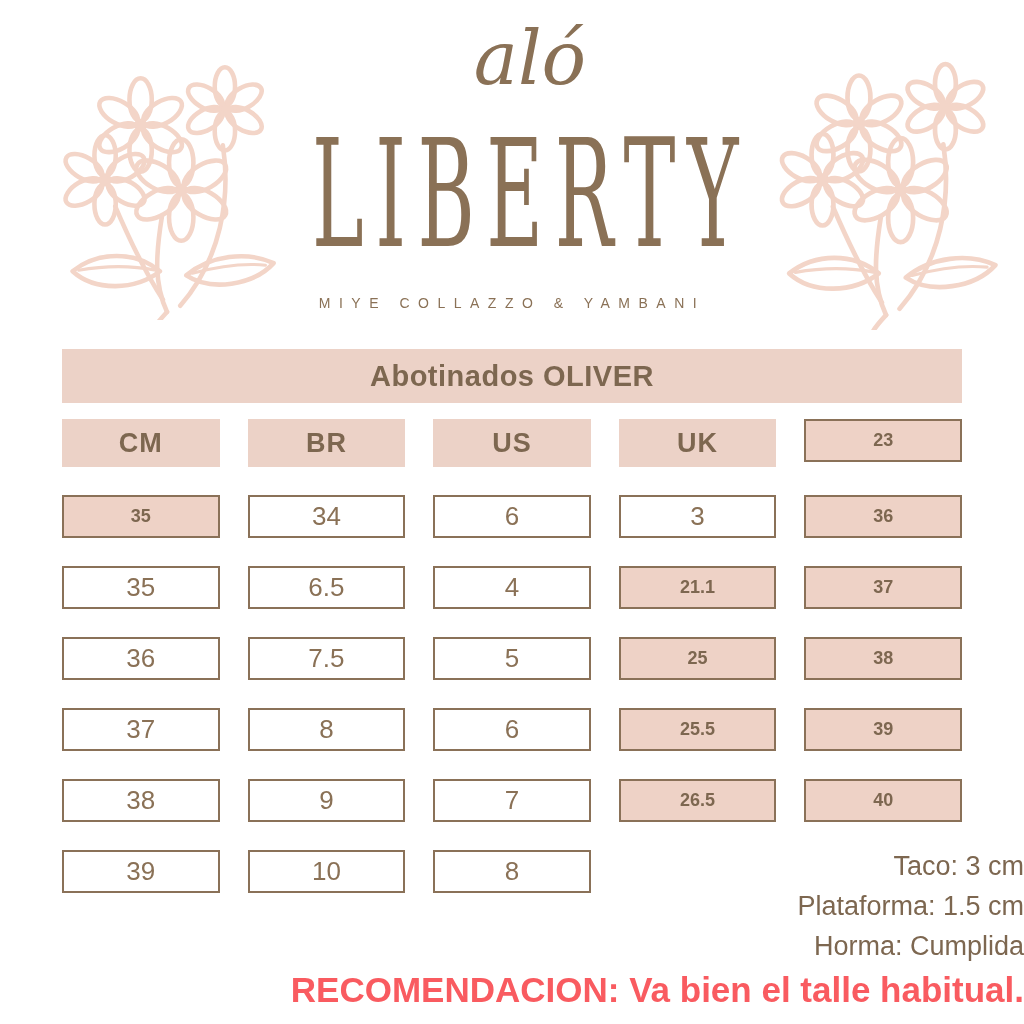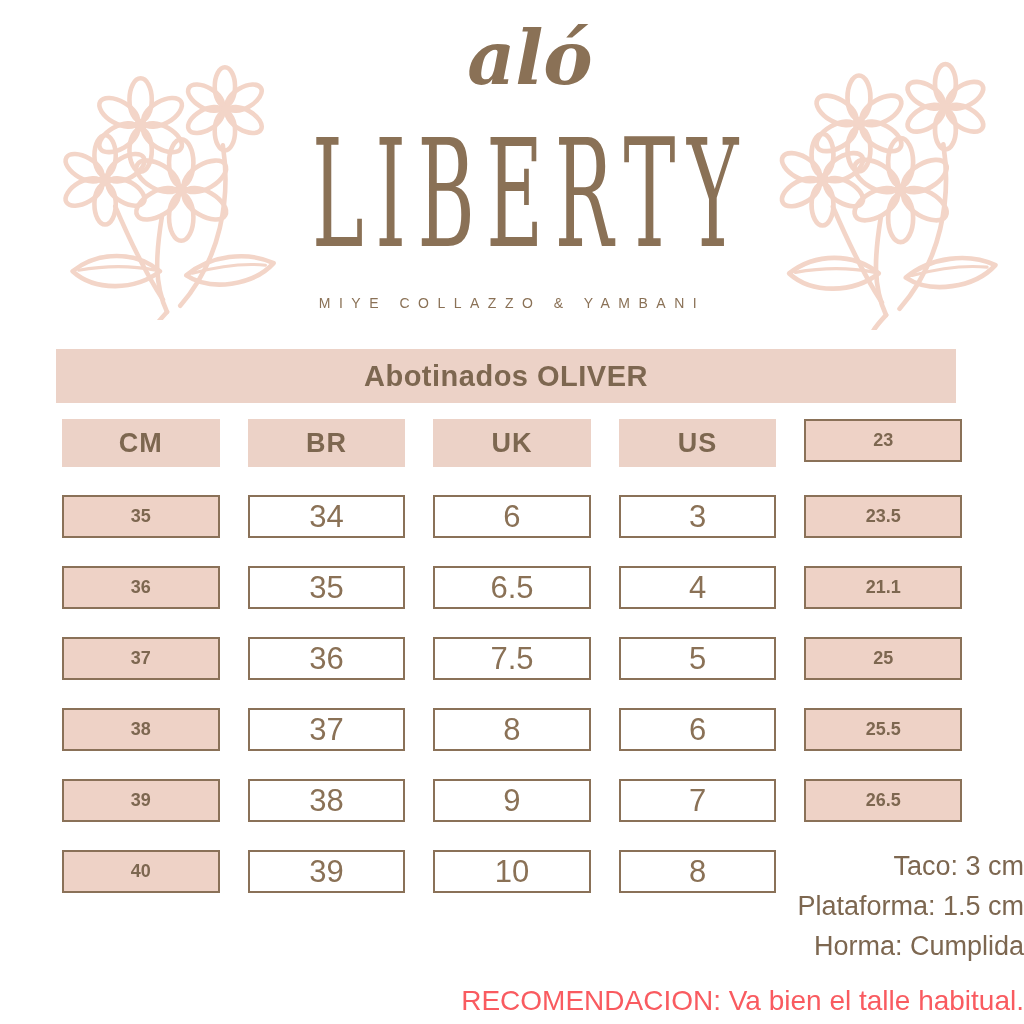--- a/index.html
+++ b/index.html
@@ -19,41 +19,41 @@
   }
   .page{position:relative;width:1024px;height:1024px;background:#fff;overflow:hidden;}
 
   
   .flower{position:absolute;}
   .flower-left{left:44px;top:56px;width:244px;height:264px;}
   .flower-right{left:760px;top:46px;width:250px;height:284px;}
 
   .logo-script{
     position:absolute;left:0;right:0;top:18px;text-align:center;
-    font-family:"DejaVu Serif",serif;font-style:italic;font-weight:bold;
+    font-family:"DejaVu Serif",serif;font-style:italic;font-weight:normal;
     font-size:74px;line-height:1.1;color:var(--brand-brown);padding-left:36px;
   }
   .logo-name-wrap{position:absolute;left:0;right:0;top:108px;text-align:center;margin-left:37px;}
   .logo-name{
     display:inline-block;
     font-family:"DejaVu Serif",serif;font-weight:normal;
     font-size:150px;line-height:1.15;letter-spacing:22px;
     color:var(--brand-brown);
     transform:scaleX(0.52);transform-origin:center top;
     white-space:nowrap;
   }
   .logo-sub{
     position:absolute;left:0;right:0;top:295px;text-align:center;
     font-size:14px;letter-spacing:8.5px;color:var(--brand-brown);
     font-weight:normal;
   }
 
   
   .title-band{
-    position:absolute;left:56px;top:349px;width:900px;height:54px;
+    position:absolute;left:62px;top:349px;width:900px;height:54px;
     background:var(--pink-band);
     display:flex;align-items:center;justify-content:center;
     font-weight:bold;font-size:29px;color:var(--text-brown);
     letter-spacing:0.5px;
   }
 
   
   .size-table{
     position:absolute;left:62px;top:419px;width:900px;
     display:grid;grid-template-columns:repeat(5,1fr);
@@ -69,33 +69,33 @@
     letter-spacing:1px;
   }
   .cell.hl{
     height:43px;background:var(--pink-cell);
     border:2px solid var(--border-brown);
     font-weight:bold;font-size:18px;color:var(--text-brown);
   }
   .cell.plain{
     height:43px;background:#ffffff;
     border:2px solid var(--border-brown);
-    font-weight:normal;font-size:31px;color:var(--brand-brown);
+    font-weight:normal;font-size:26px;color:var(--brand-brown);
   }
 
   
   .notes{position:absolute;left:0;right:0;top:846px;text-align:right;}
   .note-line{
     font-size:27px;line-height:40px;color:var(--text-brown);
     font-weight:normal;
   }
   .recommendation{
-    margin-top:15px;
-    font-size:28px;line-height:40px;
-    font-weight:normal;color:var(--accent-red);
+    margin-top:4px;
+    font-size:35px;line-height:40px;
+    font-weight:bold;color:var(--accent-red);
   }
 </style>
 </head>
 <body>
 
 <div class="page">
 
   <svg class="flower flower-left" viewBox="0 0 240 260" fill="none">
     <g stroke="#f3d5c8" stroke-width="4.5" fill="none" stroke-linecap="round" stroke-linejoin="round">
       <path d="M116,158 C110,195 108,224 121,252"></path>
@@ -204,28 +204,27 @@
   </div>
   <div class="logo-sub">MIYE COLLAZZO &amp; YAMBANI</div>
 
   <div class="title-band">
     <span>Abotinados OLIVER</span>
   </div>
 
   <div class="size-table">
       <div class="cell head">CM</div>
       <div class="cell head">BR</div>
+      <div class="cell head">US</div>
       <div class="cell head">UK</div>
-      <div class="cell head">US</div>
       <div class="cell hl">23</div>
       <div class="cell hl">35</div>
       <div class="cell plain">34</div>
       <div class="cell plain">6</div>
       <div class="cell plain">3</div>
-      <div class="cell hl">23.5</div>
       <div class="cell hl">36</div>
       <div class="cell plain">35</div>
       <div class="cell plain">6.5</div>
       <div class="cell plain">4</div>
       <div class="cell hl">21.1</div>
       <div class="cell hl">37</div>
       <div class="cell plain">36</div>
       <div class="cell plain">7.5</div>
       <div class="cell plain">5</div>
       <div class="cell hl">25</div>

